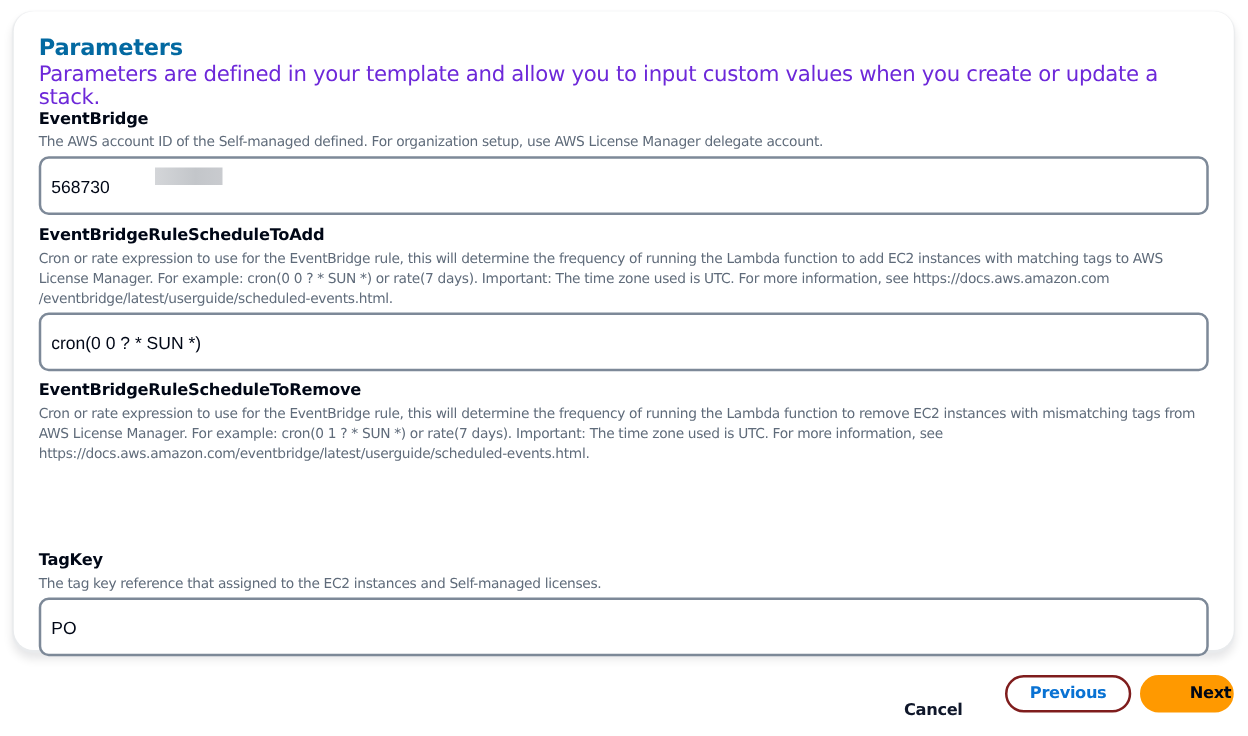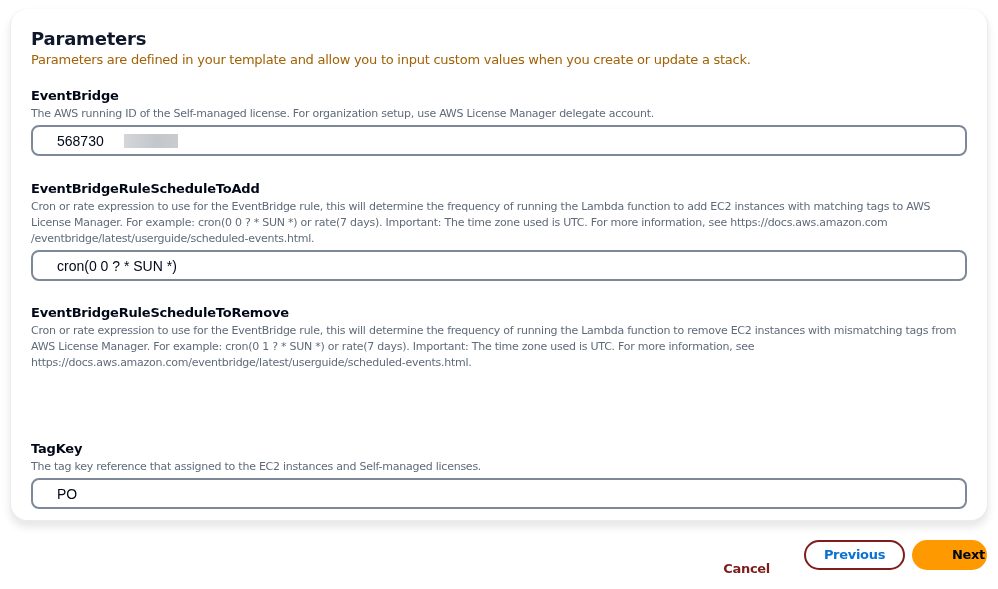--- a/index.html
+++ b/index.html
@@ -15,28 +15,28 @@
       left: 11px; top: 9px;
       width: 976px; height: 511px;
       background: #ffffff;
       border-radius: 16px;
       box-shadow: 0 1px 1px 1px #e9ebed, 0 6px 8px 1px rgba(0, 7, 22, 0.10);
       padding: 20px 20px 0 20px;
     }
     .header-title {
       font-size: 18px;
       font-weight: bold;
-      color: #0f172a;
+      color: #0369a1;
       line-height: 20px;
       letter-spacing: -0.2px;
       margin-top: 0;
     }
     .header-desc {
-      font-size: 13px;
-      color: #a16207;
+      font-size: 17px;
+      color: #6d28d9;
       line-height: 18px;
       margin-top: 2px;
       letter-spacing: -0.25px;
     }
     .field { position: relative; }
     .field-label {
       font-size: 13px;
       font-weight: bold;
       color: #000716;
       line-height: 16px;
@@ -46,25 +46,25 @@
       font-size: 11px;
       color: #5f6b7a;
       line-height: 16px;
       letter-spacing: -0.25px;
       margin-top: 2px;
       width: 940px;
     }
     .field-input {
       display: block;
       width: 936px;
-      height: 31px;
+      height: 47px;
       margin-top: 3px;
       border: 2px solid #7d8998;
       border-radius: 8px;
-      padding: 0 24px;
+      padding: 0 8px;
       font-family: "Liberation Sans", sans-serif;
       font-size: 14px;
       color: #000716;
       background: #ffffff;
       line-height: 27px;
       outline: none;
     }
     .input-wrap { position: relative; }
     .redaction {
       position: absolute;
@@ -89,21 +89,21 @@
       font-weight: bold;
       font-size: 13px;
       letter-spacing: -0.3px;
       border-radius: 20px;
       height: 30px;
       line-height: 26px;
       cursor: pointer;
       background: transparent;
     }
     .btn-link {
-      color: #7f1d1d;
+      color: #0f172a;
       border: 2px solid transparent;
       padding: 0 14px;
       margin-right: 18px;
       margin-top: 28px;
     }
     .btn-secondary {
       color: #0972d3;
       border: 2px solid #7f1d1d;
       width: 101px;
       padding: 0;
@@ -121,21 +121,21 @@
   </style>
 </head>
 <body>
 
 <div class="container">
   <h2 class="header-title">Parameters</h2>
   <p class="header-desc">Parameters are defined in your template and allow you to input custom values when you create or update a stack.</p>
 
   <div class="field" id="f-account">
     <div class="field-label">EventBridge</div>
-    <div class="field-desc">The AWS running ID of the Self-managed license. For organization setup, use AWS License Manager delegate account.</div>
+    <div class="field-desc">The AWS account ID of the Self-managed defined. For organization setup, use AWS License Manager delegate account.</div>
     <div class="input-wrap">
       <input class="field-input" type="text" value="568730" style="">
       <div class="redaction"></div>
     </div>
   </div>
 
   <div class="field" id="f-add">
     <div class="field-label">EventBridgeRuleScheduleToAdd</div>
     <div class="field-desc">Cron or rate expression to use for the EventBridge rule, this will determine the frequency of running the Lambda function to add EC2 instances with matching tags to AWS License Manager. For example: cron(0 0 ? * SUN *) or rate(7 days). Important: The time zone used is UTC. For more information, see https://docs.aws.amazon.com /eventbridge/latest/userguide/scheduled-events.html.</div>
     <input class="field-input" type="text" value="cron(0 0 ? * SUN *)" style="">

